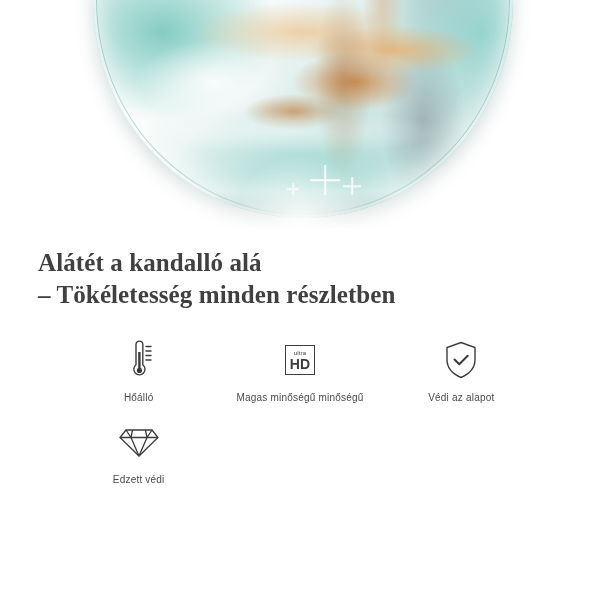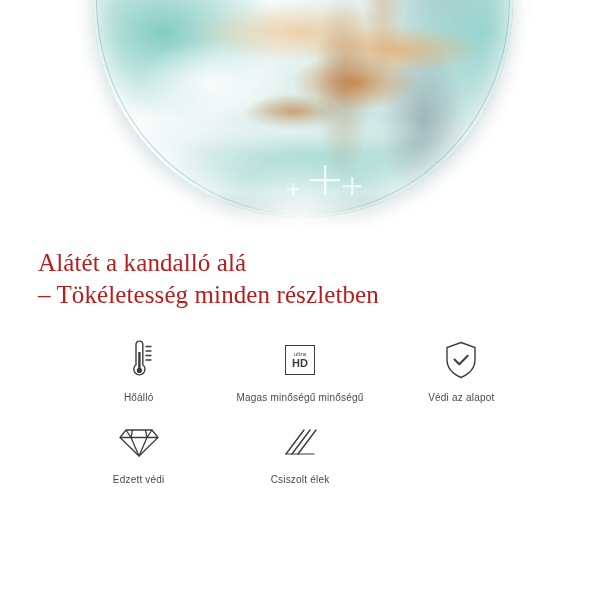--- a/index.html
+++ b/index.html
@@ -110,22 +110,22 @@
   .sparkle.s3 { width: 12px; height: 12px; left: 287px; top: 183px; opacity: .7; }
 
   
   .content {
     padding: 0 38px;
   }
   .headline {
     font-family: "Liberation Serif", serif;
     font-size: 25px;
     line-height: 1.28;
-    color: #b91c1c;
-    font-weight: 400;
+    color: #404040;
+    font-weight: 700;
     margin: 19px 0 0 0;
     letter-spacing: .1px;
   }
   .headline .l2 { display: block; }
   .body-copy {
     margin: 16px 0 0 0;
     font-size: 11.4px;
     line-height: 1.85;
     color: #3d3d3d;
     max-width: 520px;
@@ -160,21 +160,21 @@
   }
   svg { display: block; }
   .hd-badge {
     width: 30px; height: 30px;
     border: 1.4px solid #3c3c3c;
     display: flex; flex-direction: column;
     align-items: center; justify-content: center;
     line-height: 1;
   }
   .hd-badge .u { font-size: 6px; color: #3c3c3c; letter-spacing: .2px; }
-  .hd-badge .hd { font-size: 11px; font-weight: bold; color: #3c3c3c; margin-top: 1px; }
+  .hd-badge .hd { font-size: 14px; font-weight: bold; color: #3c3c3c; margin-top: 1px; }
 </style>
 </head>
 <body>
 
 <div class="hero">
   <div class="mat">
     <div class="mat-art"></div>
     <div class="mat-rim-shadow"></div>
     <div class="mat-edge"></div>
   </div>
@@ -228,27 +228,16 @@
     <div class="feature">
       <div class="feature-icon">
         <svg width="40" height="36" viewBox="0 0 40 36" fill="none" stroke="#3c3c3c" stroke-width="1.3">
           <path d="M7 6h26l6 7.5L20 32 1 13.5 7 6z" fill="none"></path>
           <path d="M1 13.5h38M7 6l5 7.5L20 32M33 6l-5 7.5L20 32M12 13.5h16M13.5 6l-1.5 7.5M26.5 6l1.5 7.5"></path>
         </svg>
       </div>
       <div class="feature-label">Edzett védi</div>
     </div>
 
-    <div class="feature">
-      <div class="feature-icon">
-        <svg width="40" height="36" viewBox="0 0 40 36" fill="none" stroke="#3c3c3c" stroke-width="1.4" stroke-linecap="round">
-          <path d="M6 30 L24 6"></path>
-          <path d="M12 30 L30 6"></path>
-          <path d="M18 30 L36 6"></path>
-          <path d="M6 30 L34 30" stroke-width="1.2"></path>
-        </svg>
-      </div>
-      <div class="feature-label">Csiszolt élek</div>
-    </div>
 
 
   </div>
 </div>
 
 </body></html>

